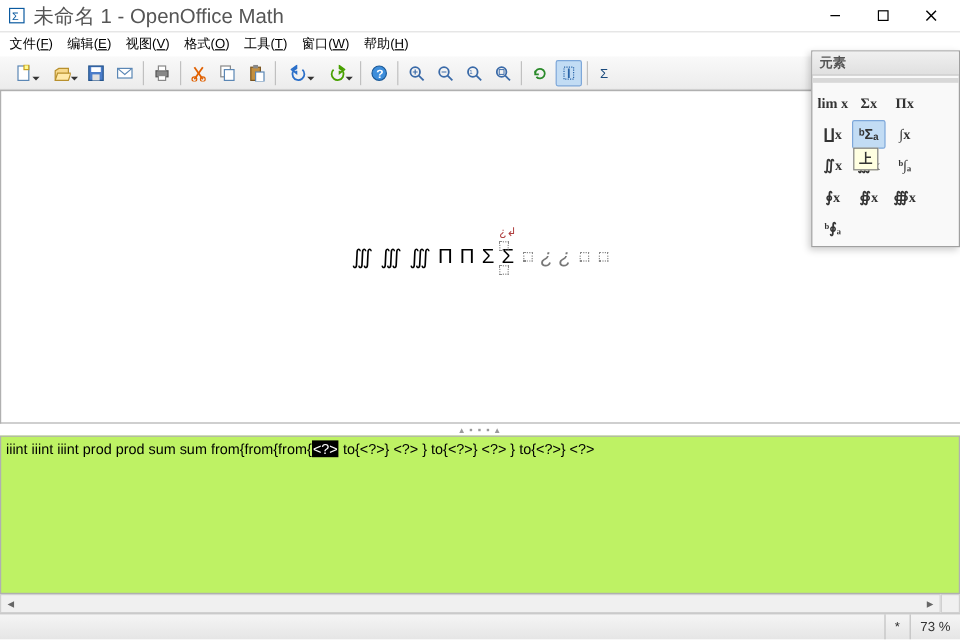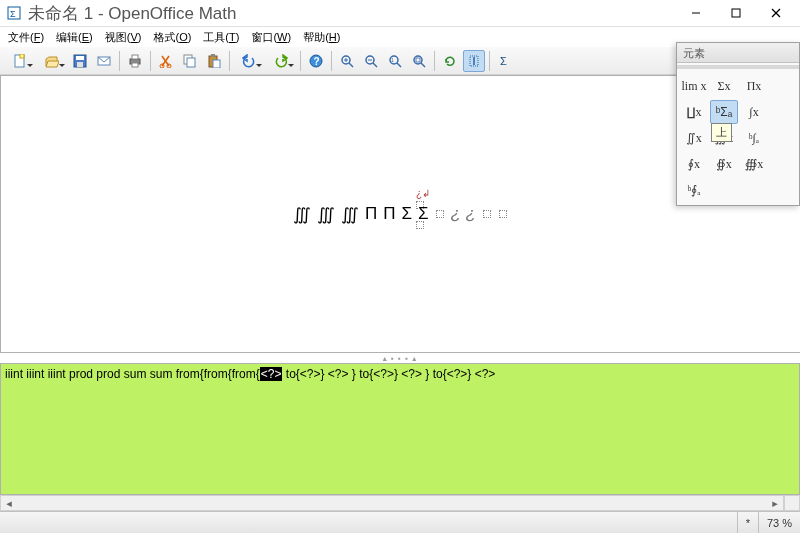--- a/index.html
+++ b/index.html
@@ -46,21 +46,21 @@
 .vgrip { position: absolute; right: 0; bottom: 0; width: 16px; height: 16px; background: #f0f0f0; border: 1px solid #d0d0d0;}
 .hscroll .arr { width: 16px; height: 100%; display:flex; align-items:center; justify-content:center; color:#666; }
 .hscroll .track { flex:1; }
 
 
 .statusbar { position: absolute; left: 0; right: 0; bottom: 0; height: 22px; background: linear-gradient(to bottom, #f5f5f5, #e5e5e5); border-top: 1px solid #c0c0c0; display: flex; align-items: center; font-size: 11px; color: #333; }
 .statusbar .spacer { flex: 1; }
 .statusbar .cell { padding: 0 8px; border-left: 1px solid #c0c0c0; height: 100%; display:flex; align-items:center;}
 
 
-.palette { position: absolute; top: 42px; right: 0; width: 124px; background: #f9f9f9; border: 1px solid #a0a0a0; box-shadow: -2px 2px 6px rgba(0,0,0,0.2); }
+.palette { position: absolute; top: 42px; right: 0; width: 124px; background: #f9f9f9; border: 1px solid #a0a0a0; box-shadow: -2px 2px 6px rgba(0,0,0,0.2); font-weight: bold; }
 .palette .pal-title { height: 20px; line-height: 20px; padding: 0 6px; font-size: 11px; color: #555; background: linear-gradient(to bottom,#f0f0f0,#e0e0e0); border-bottom: 1px solid #c0c0c0;}
 .palette .pal-grid { display: flex; flex-wrap: wrap; padding: 2px; }
 .palette .pal-sep { height: 4px; background: #d8d8d8; margin: 2px 0; width: 100%; }
 .palette .pbtn { width: 28px; height: 24px; margin: 1px; display: flex; align-items: center; justify-content: center; border: 1px solid transparent; border-radius: 2px; font-family: "Cambria Math", serif; font-size: 12px; cursor: pointer; position: relative; color: #333; }
 .palette .pbtn.selected { border-color: #7da7d9; background: #c2dcf4; }
 .palette .tooltip { position: absolute; top: 100%; left: 0; background: #ffffe1; border: 1px solid #808080; padding: 1px 4px; font-size: 11px; white-space: nowrap; z-index: 20; font-family: "SimSun", sans-serif;}
 
 
 svg { display: block; }
 </style>

